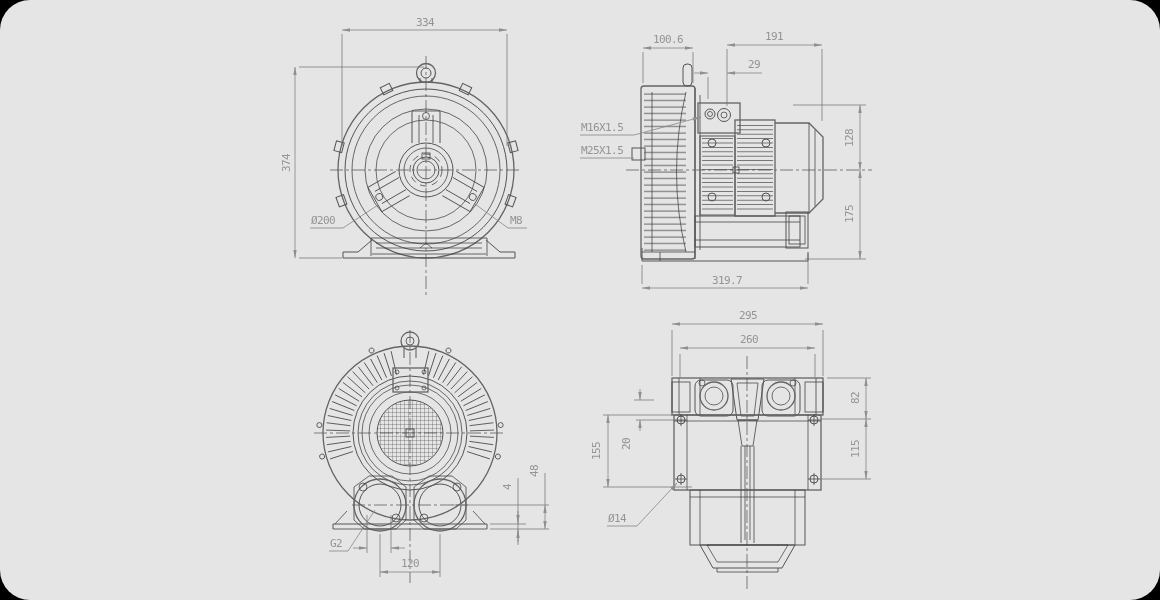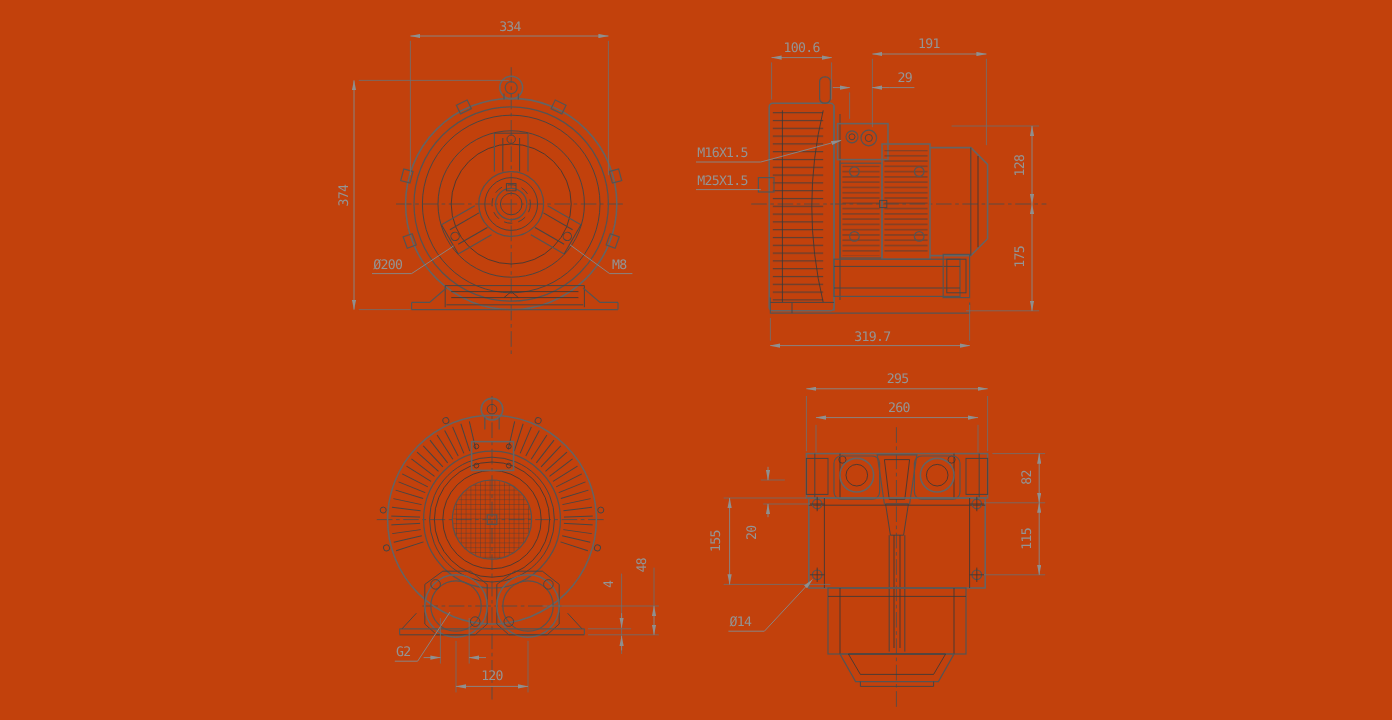--- a/index.html
+++ b/index.html
@@ -1,16 +1,16 @@
 <!DOCTYPE html>
 <html><head>
 <meta charset="utf-8">
 <style>
   html,body{margin:0;padding:0;background:#000;}
-  .stage{position:relative;width:1160px;height:600px;background:#c2410c;overflow:hidden;}
+  .stage{position:relative;width:1160px;height:600px;background:#e5e5e5;overflow:hidden;border-radius:30px;}
   .t{font-family:"DejaVu Sans Mono","Liberation Mono",monospace;font-size:11px;fill:#949494;letter-spacing:-0.6px;}
   .o1{stroke:#646464;stroke-width:1.3;fill:none;}
   .o2{stroke:#545454;stroke-width:1;fill:none;}
   .o3{stroke:#454545;stroke-width:0.8;fill:none;}
   .o4{stroke:#383838;stroke-width:0.7;fill:none;}
   .cl{stroke:#4c4c4c;stroke-width:0.7;fill:none;stroke-dasharray:13 3 3 3;}
   .dim{stroke:#878787;stroke-width:0.8;fill:none;}
   .ext{stroke:#6f6f6f;stroke-width:0.7;fill:none;}
 </style>
 </head>

